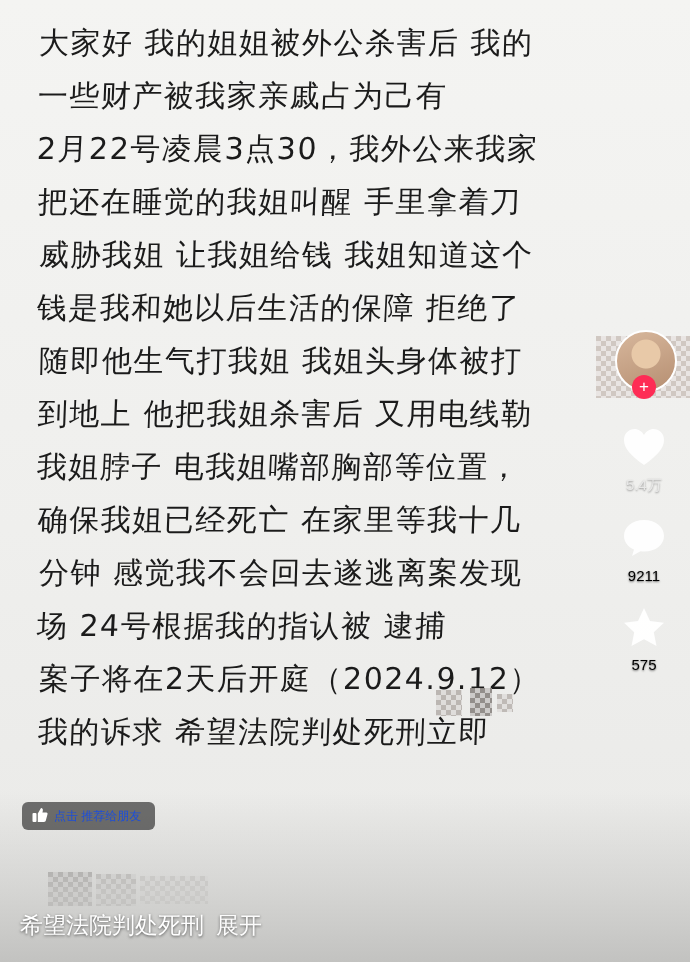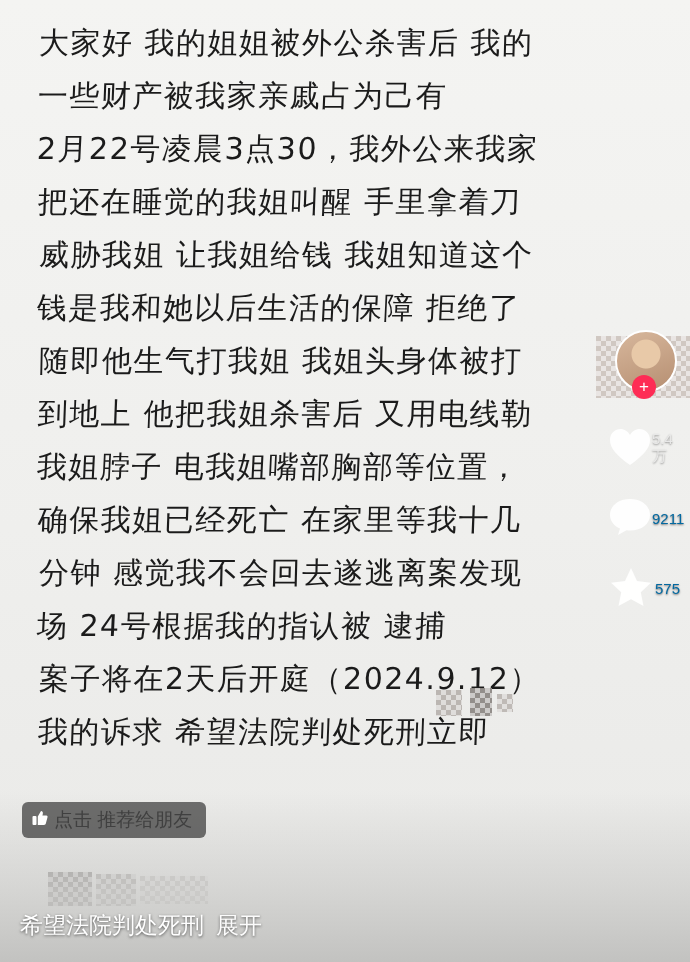--- a/index.html
+++ b/index.html
@@ -77,37 +77,37 @@
     right: 8px;
     top: 330px;
     width: 76px;
     display: flex;
     flex-direction: column;
     align-items: center;
     gap: 16px;
   }
   .rail-item {
     display: flex;
-    flex-direction: row;
+    flex-direction: column;
     align-items: center;
     width: 72px;
   }
   .rail-icon {
     position: relative;
     width: 54px;
     height: 54px;
     display: flex;
     align-items: center;
     justify-content: center;
   }
   .rail-icon svg { display: block; }
   .rail-label {
     margin-top: 2px;
     font-size: 15px;
-    color: #0369a1;
+    color: #000000;
     text-shadow: 0 1px 2px rgba(0,0,0,.55);
     font-family: "Liberation Sans", sans-serif;
   }
   .rail-label.dim { color: #e6e6e6; opacity: .75; }
 
   .avatar-wrap {
     position: relative;
     width: 58px;
     height: 58px;
     margin-bottom: 16px;
@@ -136,29 +136,29 @@
     line-height: 23px;
     text-align: center;
     font-family: "Liberation Sans", sans-serif;
   }
 
   
   .recommend-pill {
     position: absolute;
     left: 22px;
     top: 802px;
-    height: 36px;
+    height: 28px;
     padding: 0 14px 0 10px;
     display: flex;
     align-items: center;
     gap: 6px;
     background: rgba(30,30,30,.62);
     border-radius: 6px;
-    color: #404040;
-    font-size: 19px;
+    color: #1d4ed8;
+    font-size: 12px;
     font-family: "Liberation Sans", sans-serif;
   }
   .thumb-icon { display: block; }
 
   .caption {
     position: absolute;
     left: 20px;
     bottom: 22px;
     right: 90px;
     color: #ffffff;

